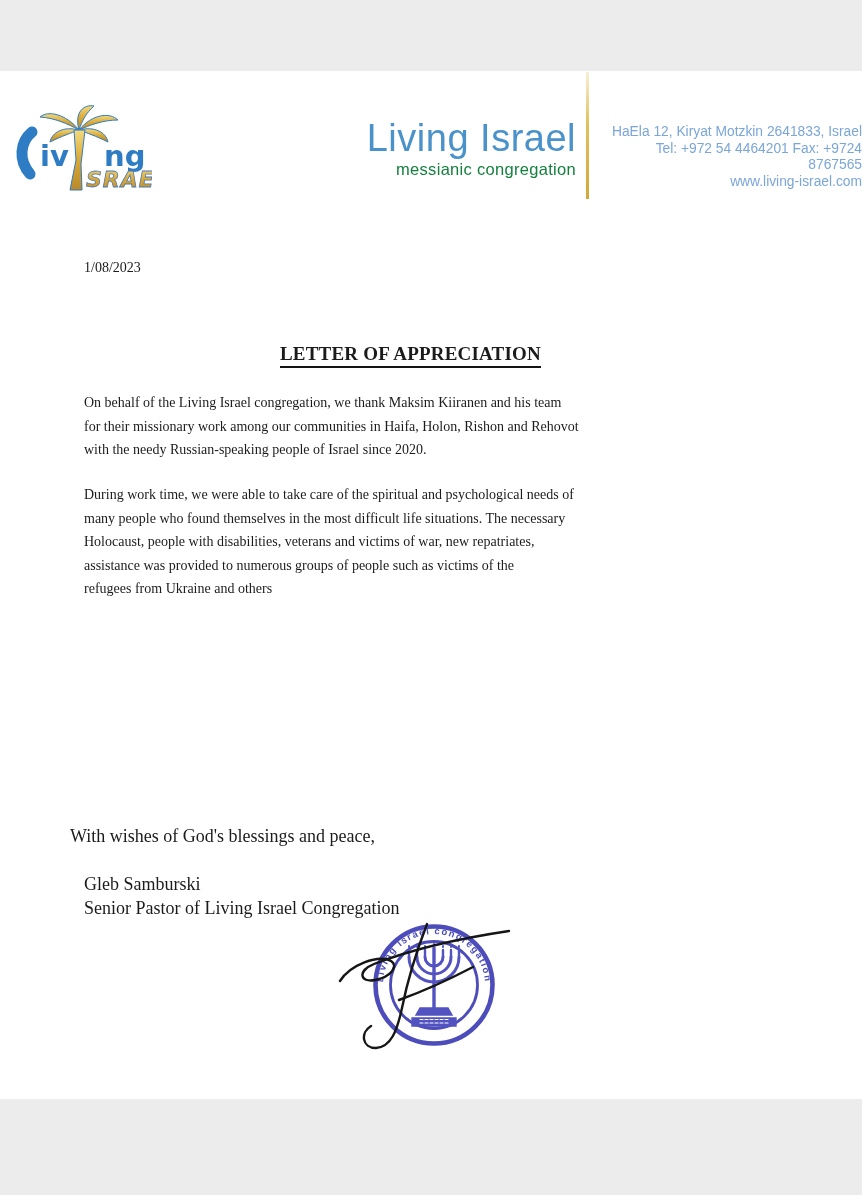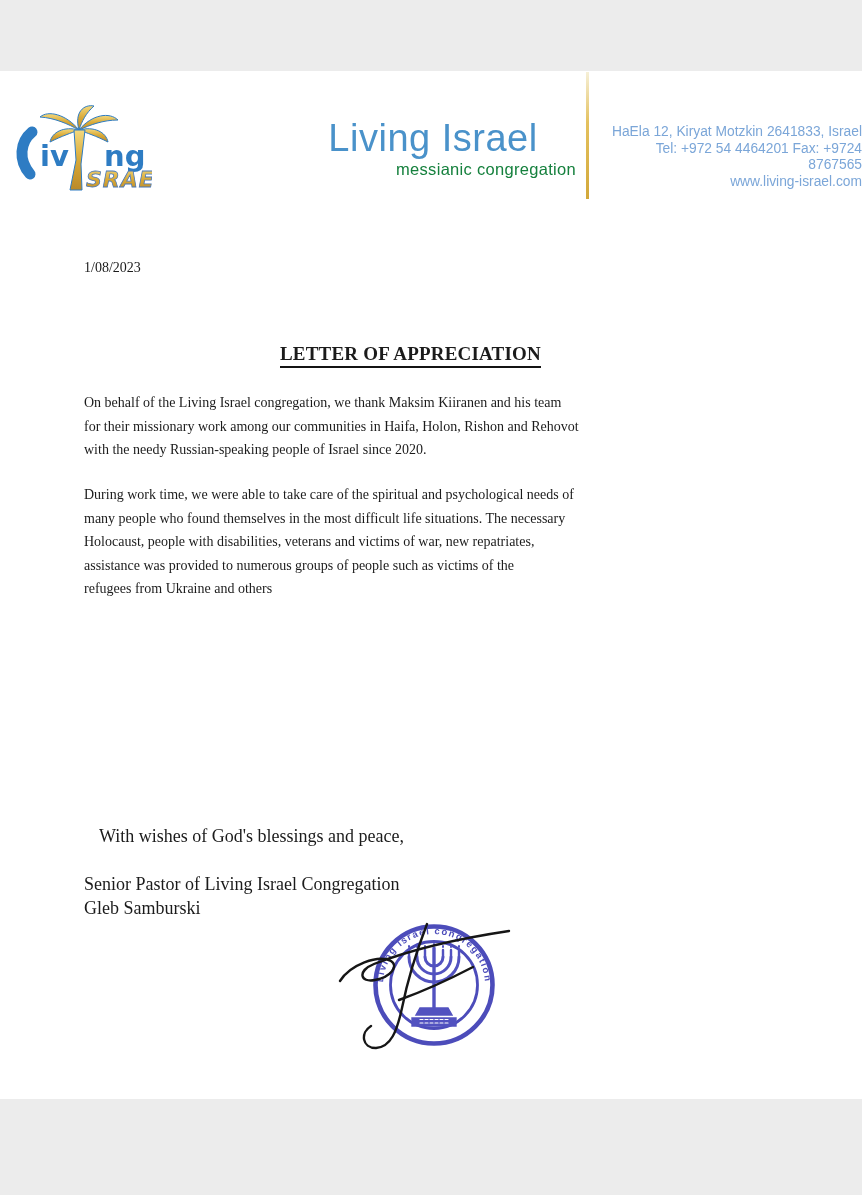--- a/index.html
+++ b/index.html
@@ -3,35 +3,35 @@
 <meta charset="utf-8">
 <style>
   html,body{margin:0;padding:0;}
   .screen{position:relative;width:862px;height:1195px;background:#ececec;overflow:hidden;
           font-family:"Liberation Sans",sans-serif;}
   .paper{position:absolute;left:0;top:71px;width:862px;height:1028px;background:#ffffff;}
 
   
   .logo-svg{position:absolute;left:8px;top:104px;width:144px;height:90px;}
   .brand{position:absolute;left:290px;top:118px;width:286px;text-align:right;}
-  .brand-title{font-size:38px;font-weight:300;line-height:41px;color:#4a92ca;letter-spacing:0.5px;text-align:center;}
+  .brand-title{font-size:38px;font-weight:300;line-height:41px;color:#4a92ca;letter-spacing:0.5px;}
   .brand-sub{font-size:16.5px;line-height:18px;color:#15803d;margin-top:1px;letter-spacing:0.3px;}
   .divider{position:absolute;left:586px;top:72px;width:3px;height:127px;
            background:linear-gradient(180deg,#f6f0d8 0%,#e4c15e 40%,#d2a83a 100%);}
   .contact{position:absolute;left:599px;top:124px;font-size:13.8px;line-height:16.6px;color:#7ba6d8;text-align:right;}
 
   
   .serif{font-family:"Liberation Serif",serif;color:#1b1b1b;}
   .date{position:absolute;left:84px;top:260px;font-size:14px;}
   .title{position:absolute;left:280px;top:343px;font-size:19px;font-weight:700;
          border-bottom:2.2px solid #141414;padding-bottom:1px;letter-spacing:0.2px;}
   .para{position:absolute;left:84px;font-size:14px;line-height:23.5px;white-space:nowrap;}
   .para-1{top:391px;}
   .para-2{top:483px;}
-  .closing{position:absolute;left:99px;top:826px;font-size:18px;}
+  .closing{position:absolute;left:70px;top:826px;font-size:18px;}
   .signer{position:absolute;left:84px;top:873px;font-size:18px;line-height:23.5px;white-space:nowrap;}
 
   
   .stamp-svg{position:absolute;left:330px;top:890px;width:200px;height:175px;}
 </style>
 </head>
 <body>
 
 <div class="screen">
   <div class="paper"></div>
@@ -87,22 +87,22 @@
     <div>During work time, we were able to take care of the spiritual and psychological needs of</div>
     <div>many people who found themselves in the most difficult life situations. The necessary</div>
     <div>Holocaust, people with disabilities, veterans and victims of war, new repatriates,</div>
     <div>assistance was provided to numerous groups of people such as victims of the</div>
     <div>refugees from Ukraine and others</div>
   </div>
 
   <div class="closing serif">With wishes of God's blessings and peace,</div>
 
   <div class="signer serif">
+    <div>Gleb Samburski</div>
     <div>Senior Pastor of Living Israel Congregation</div>
-    <div>Gleb Samburski</div>
   </div>
 
   <svg class="stamp-svg" viewBox="330 890 200 175">
     <g opacity="0.92">
       <circle cx="434" cy="985" r="58.5" fill="none" stroke="#3d3db5" stroke-width="4.6"></circle>
       <circle cx="434" cy="985" r="43.5" fill="none" stroke="#3d3db5" stroke-width="2.8"></circle>
       <path id="ringPath" d="M 387.8,1006.6 A 51,51 0 1 1 480.2,1006.6" fill="none"></path>
       <text font-family="Liberation Sans, sans-serif" font-size="9.5" font-weight="700" fill="#3d3db5" letter-spacing="1.4">
         <textPath href="#ringPath" startOffset="50%" text-anchor="middle">Living Israel congregation</textPath>
       </text>

